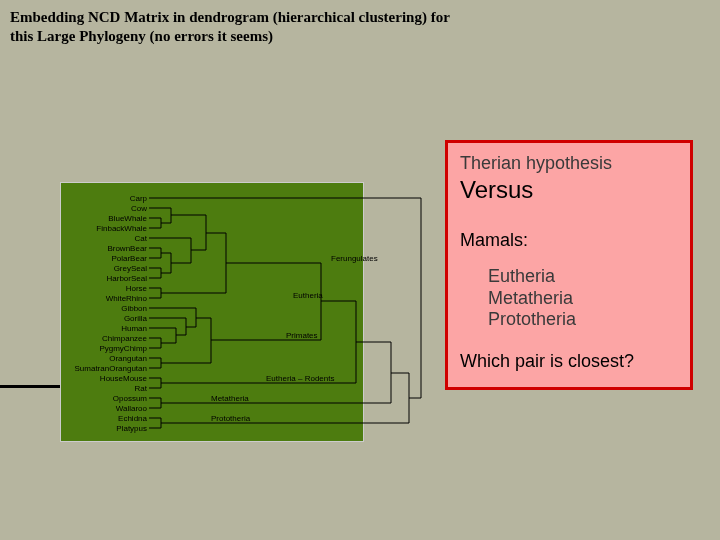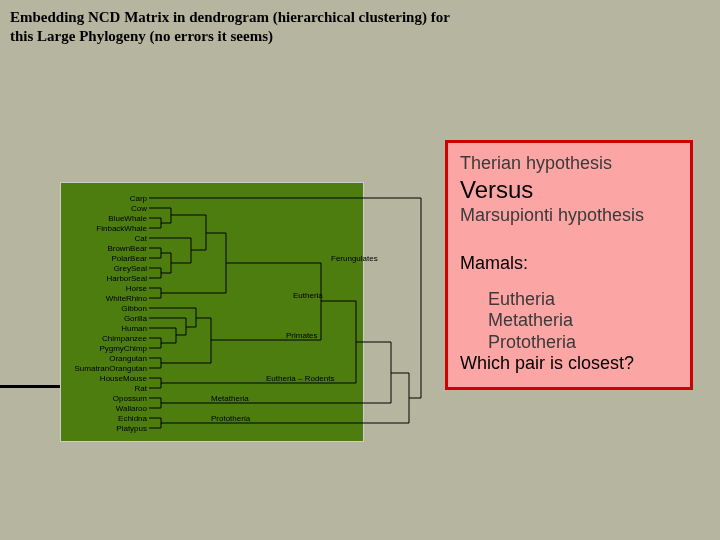--- a/index.html
+++ b/index.html
@@ -56,21 +56,21 @@
     font-weight: normal;
     color: #000;
     font-size: 18px;
     line-height: 1.2;
   }
   .box .hyp1 { color: #3a3a3a; }
   .box .versus { color: #000; font-size: 24px; margin: 1px 0; }
   .box .hyp2 { color: #3a3a3a; }
   .box .mamals { margin-top: 26px; }
   .box .sub { margin-top: 14px; margin-left: 28px; color: #3a3a3a; }
-  .box .closest { }
+  .box .closest { margin-top: 20px; }
 </style>
 </head>
 <body>
 
 <div class="title">
   <span>Embedding NCD Matrix in dendrogram (hierarchical clustering) for</span><br>
   <span>this Large Phylogeny (no errors it seems)</span>
 </div>
 
 <div class="underline"></div>
@@ -206,21 +206,20 @@
     <text class="grouplabel" x="225" y="155">Primates</text>
     <text class="grouplabel" x="205" y="198">Eutheria – Rodents</text>
     <text class="grouplabel" x="150" y="218">Metatheria</text>
     <text class="grouplabel" x="150" y="238">Prototheria</text>
   </svg>
 </div>
 
 <div class="box">
   <div class="hyp1">Therian hypothesis</div>
   <div class="versus">Versus</div>
-  <div class="hyp2">Marsupionti hypothesis</div>
   <div class="mamals">Mamals:</div>
   <div class="sub">
     <div>Eutheria</div>
     <div>Metatheria</div>
     <div>Prototheria</div>
   </div>
   <div class="closest">Which pair is closest?</div>
 </div>
 
 </body></html>

